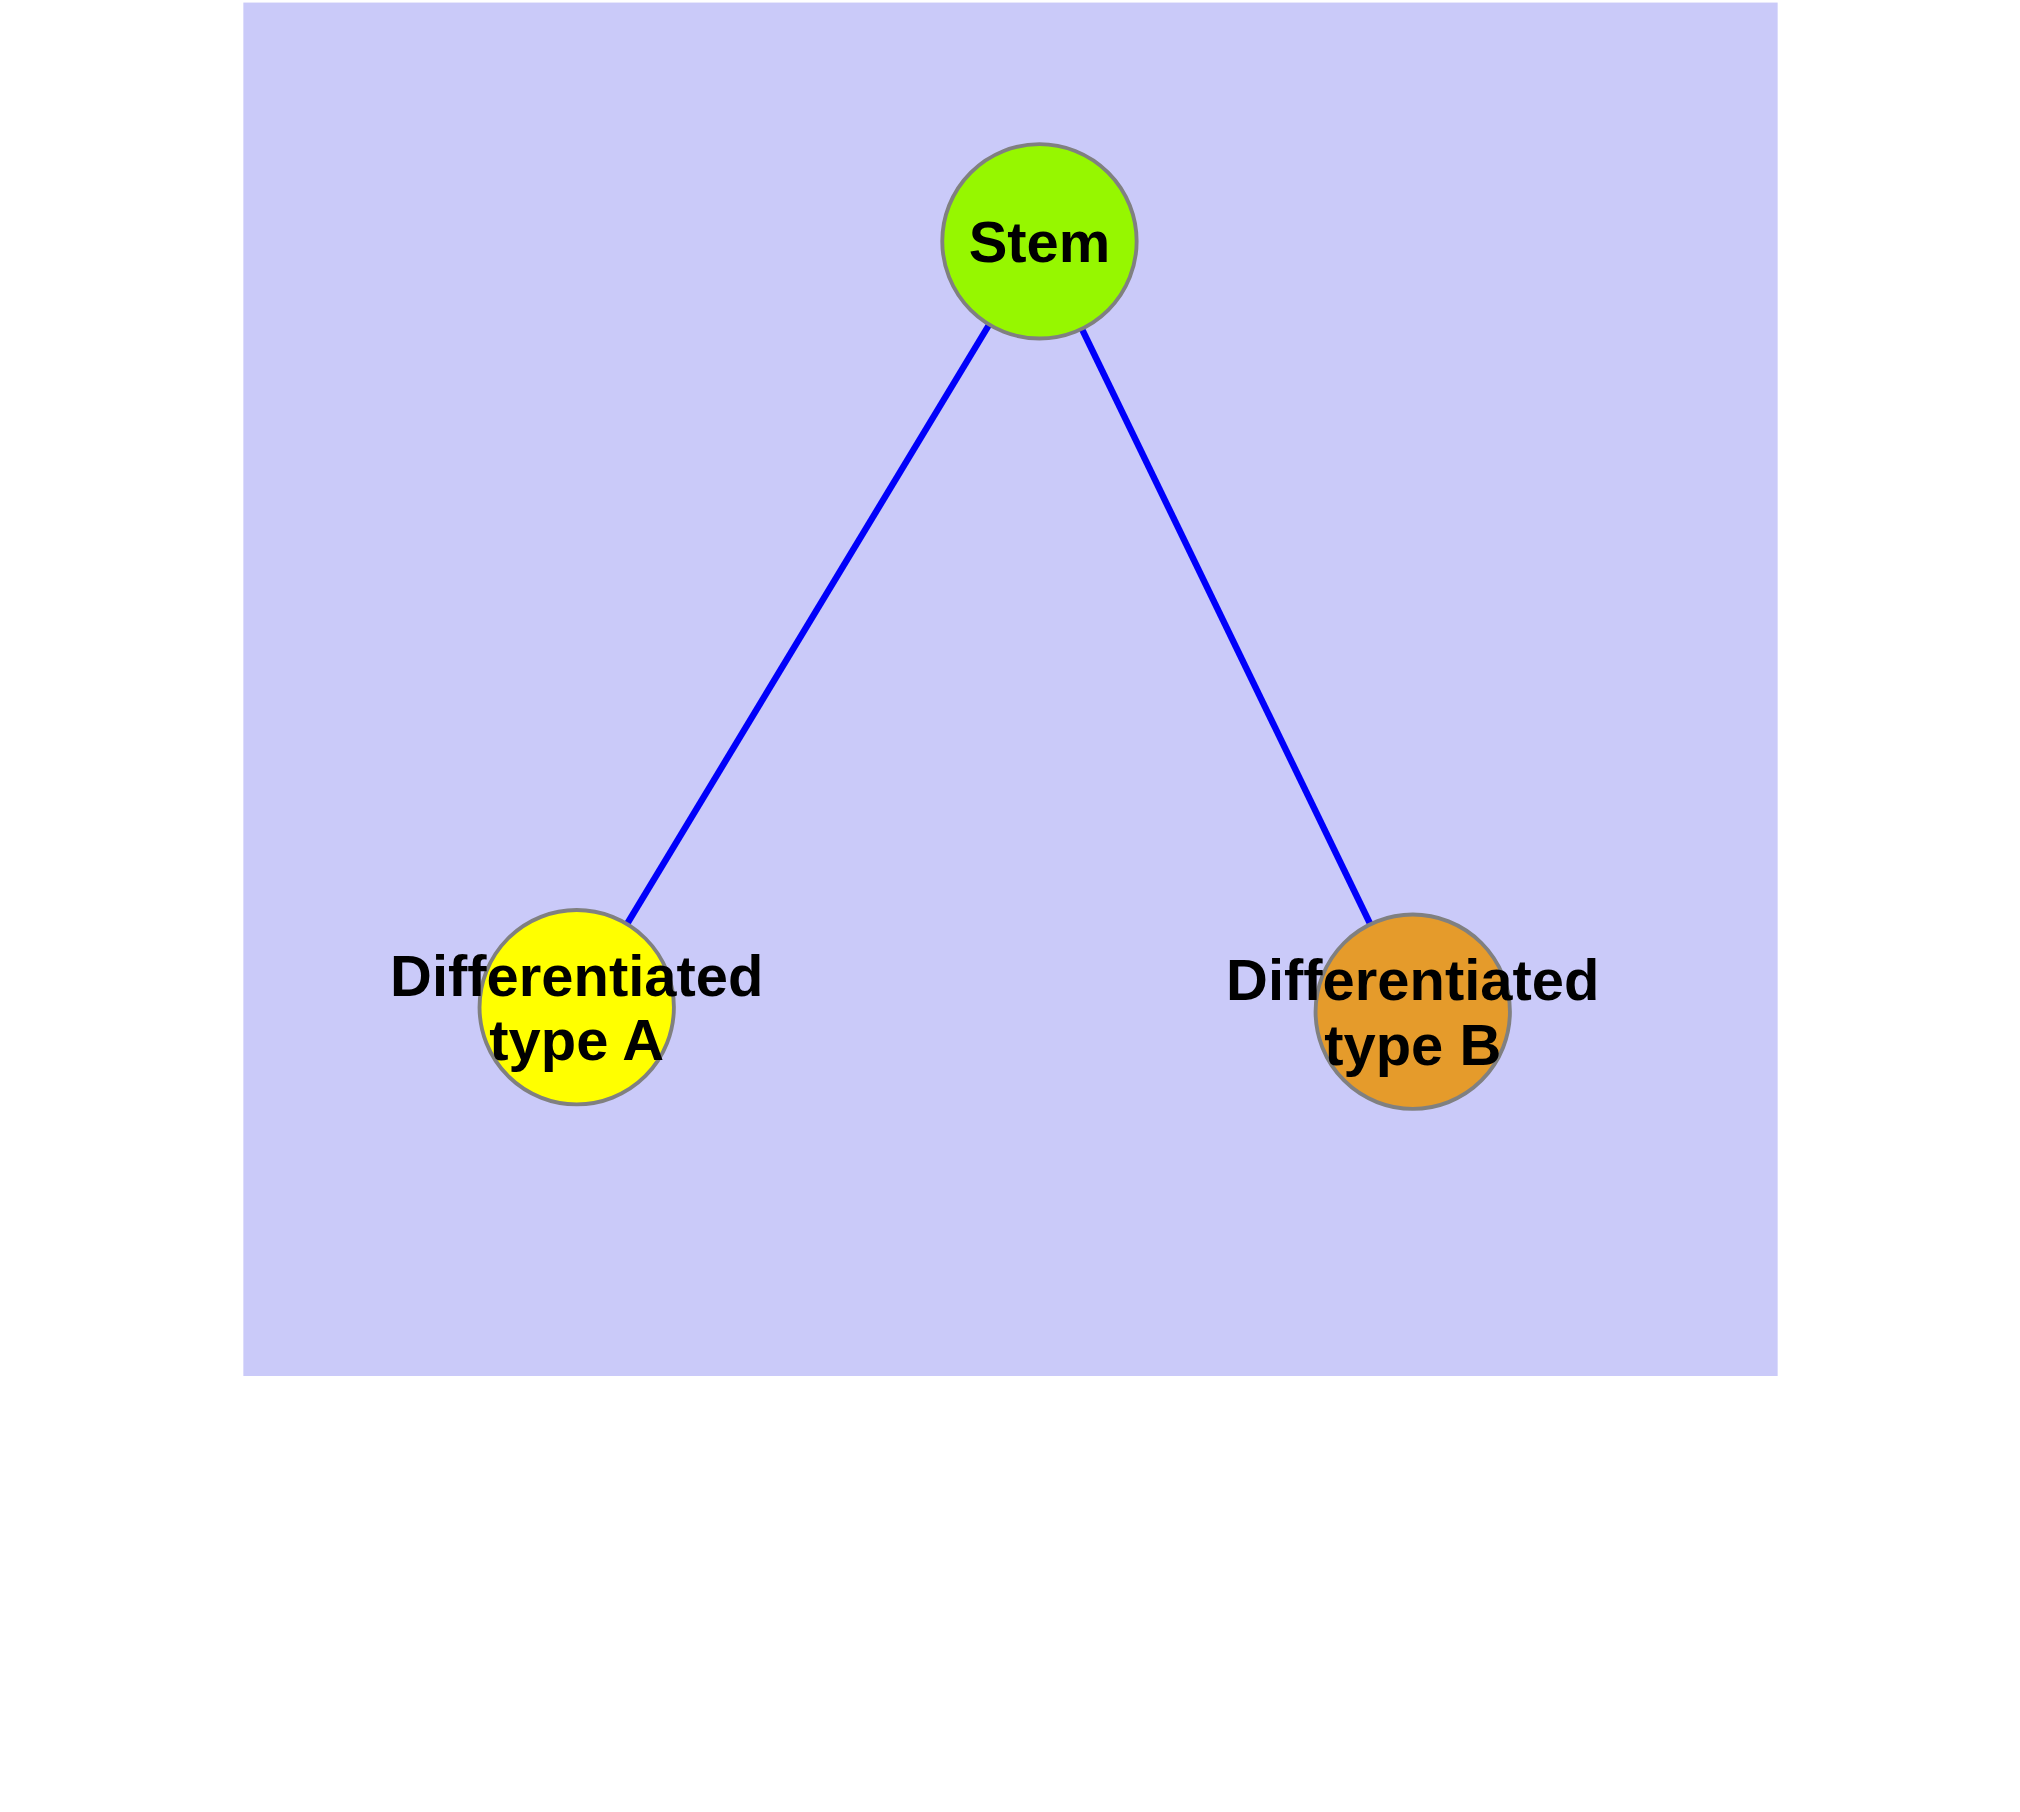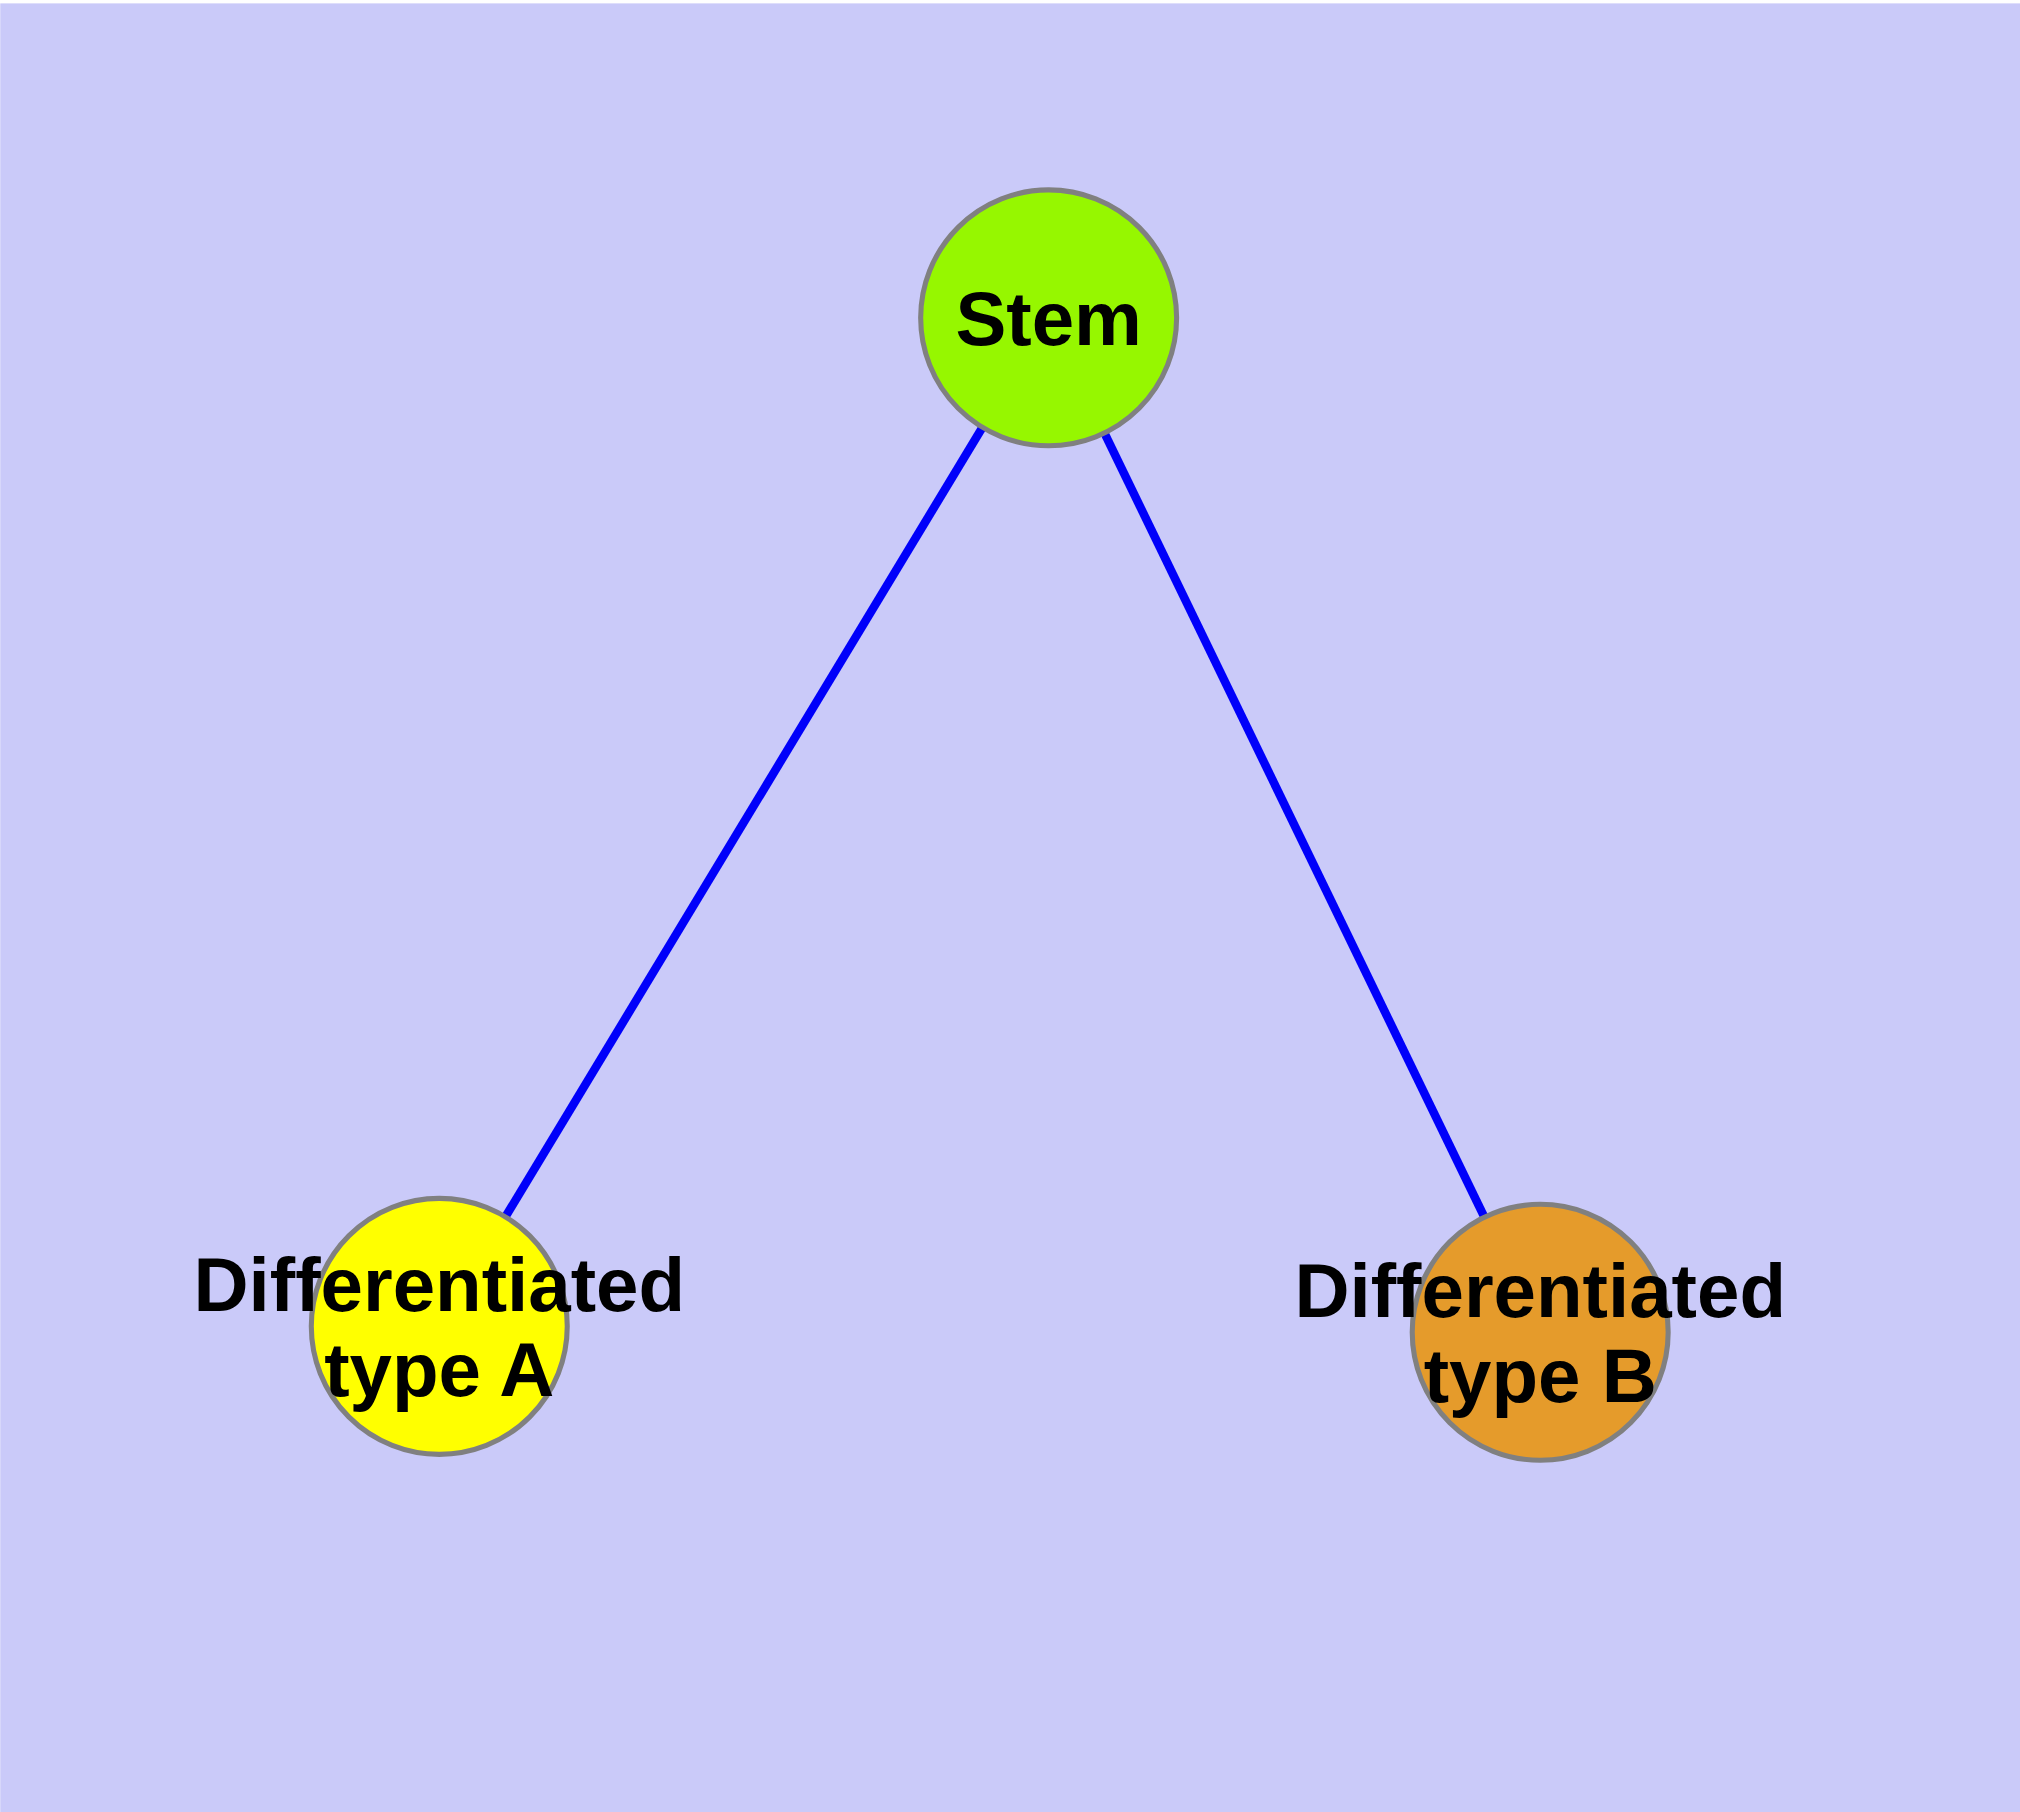--- a/index.html
+++ b/index.html
@@ -1,19 +1,19 @@
 <!DOCTYPE html>
 <html style="font-size:13.6px"><head>
 <meta charset="utf-8">
 <style>
   html, body { margin: 0; padding: 0; background: #ffffff; }
   .stage {
     position: relative;
     width: 2021px;
-    height: 1812px;
+    height: 1376px;
     overflow: hidden;
     background: #ffffff;
   }
   svg.graph {
     display: block;
     width: 100%;
     height: 100%;
   }
   svg.graph text {
     font-family: "Liberation Sans", "DejaVu Sans", sans-serif;

